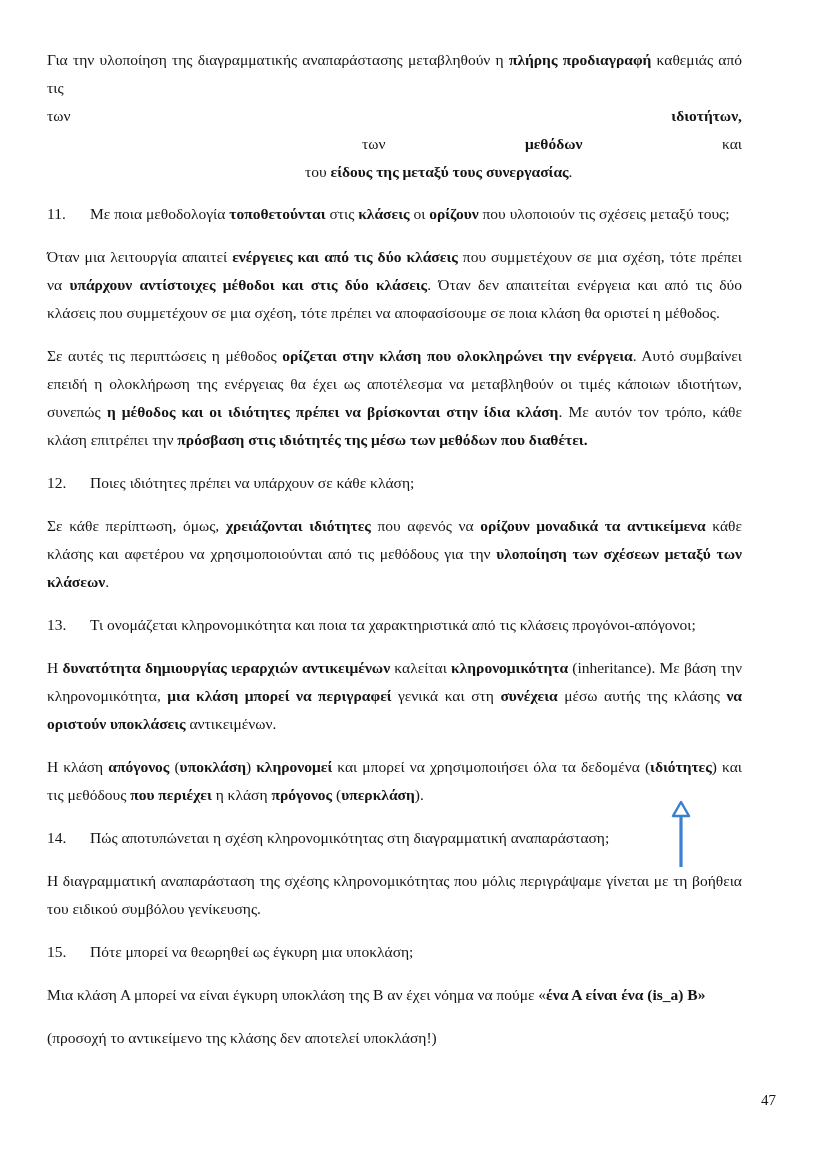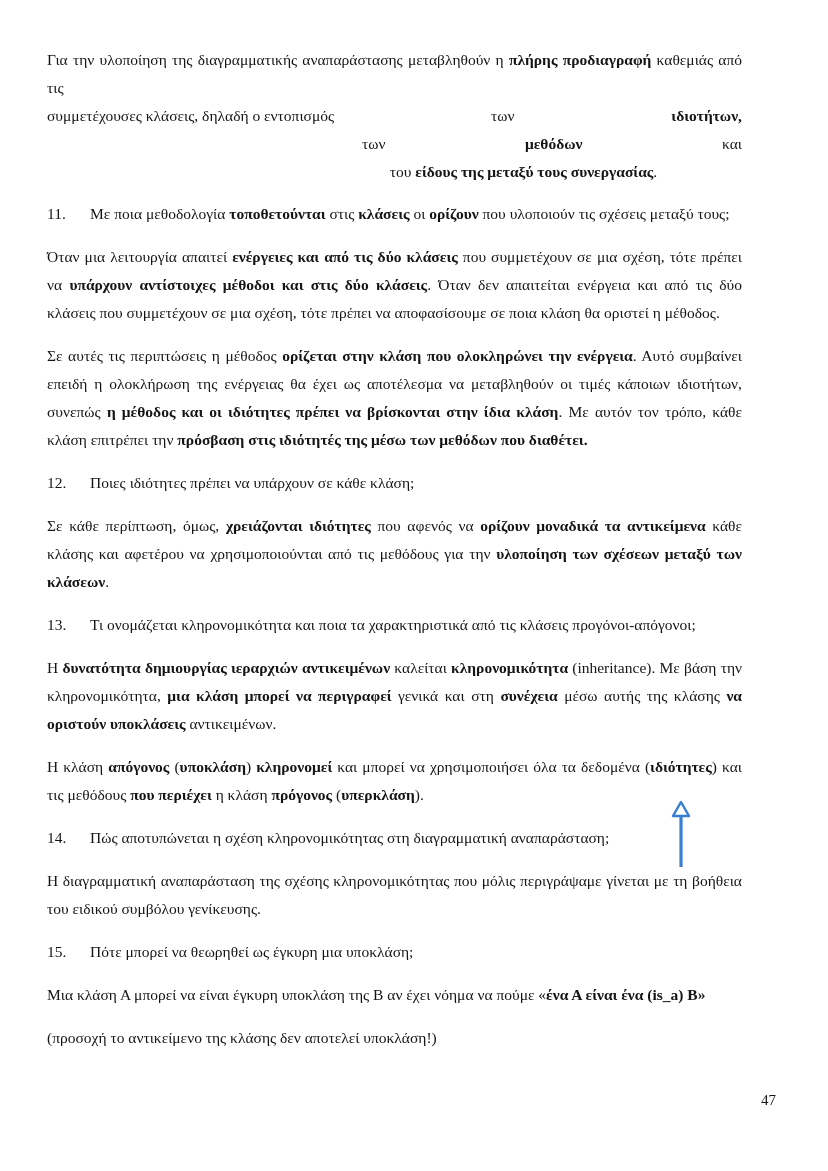--- a/index.html
+++ b/index.html
@@ -8,36 +8,35 @@
     width:828px; min-height:1171px; position:relative;
     font-family:"Liberation Serif", "DejaVu Serif", serif;
     color:#151515;
   }
   .doc { padding:46px 86px 0 47px; }
   p { font-size:15.5px; line-height:28px; }
   .para { text-align:justify; margin-bottom:15px; }
   .intro-line { text-align:justify; margin-bottom:0; }
   .flex-line { display:flex; justify-content:space-between; text-align:left; }
   .indent-315 { margin-left:315px; }
-  .indent-258 { margin-left:258px; text-align:center; }
+  .indent-258 { margin-left:258px; text-align:left; }
   .q { margin-top:14px; margin-bottom:15px; text-align:justify; }
   .q-gap { }
   .qnum { display:inline-block; width:43px; }
   b { font-weight:bold; }
   .arrow-annotation { position:absolute; left:670px; top:800px; width:22px; height:70px; }
   .page-footer { position:absolute; right:52px; bottom:62px; font-size:15px; }
 </style>
 </head>
 <body>
 
 <div class="doc">
 
   <p class="intro-line"><span>Για την υλοποίηση της διαγραμματικής αναπαράστασης μεταβληθούν η </span><b>πλήρης προδιαγραφή</b><span> καθεμιάς από τις</span></p>
   <p class="intro-line flex-line">
-      <span>συμμετέχουσες κλάσεις, δηλαδή ο εντοπισμός</span>
       <span>των</span>
       <b>ιδιοτήτων,</b>
     </p>
   <p class="intro-line flex-line indent-315">
       <span>των</span>
       <b>μεθόδων</b>
       <span>και</span>
     </p>
   <p class="intro-line indent-258"><span>του </span><b>είδους της μεταξύ τους συνεργασίας</b><span>.</span></p>
 

